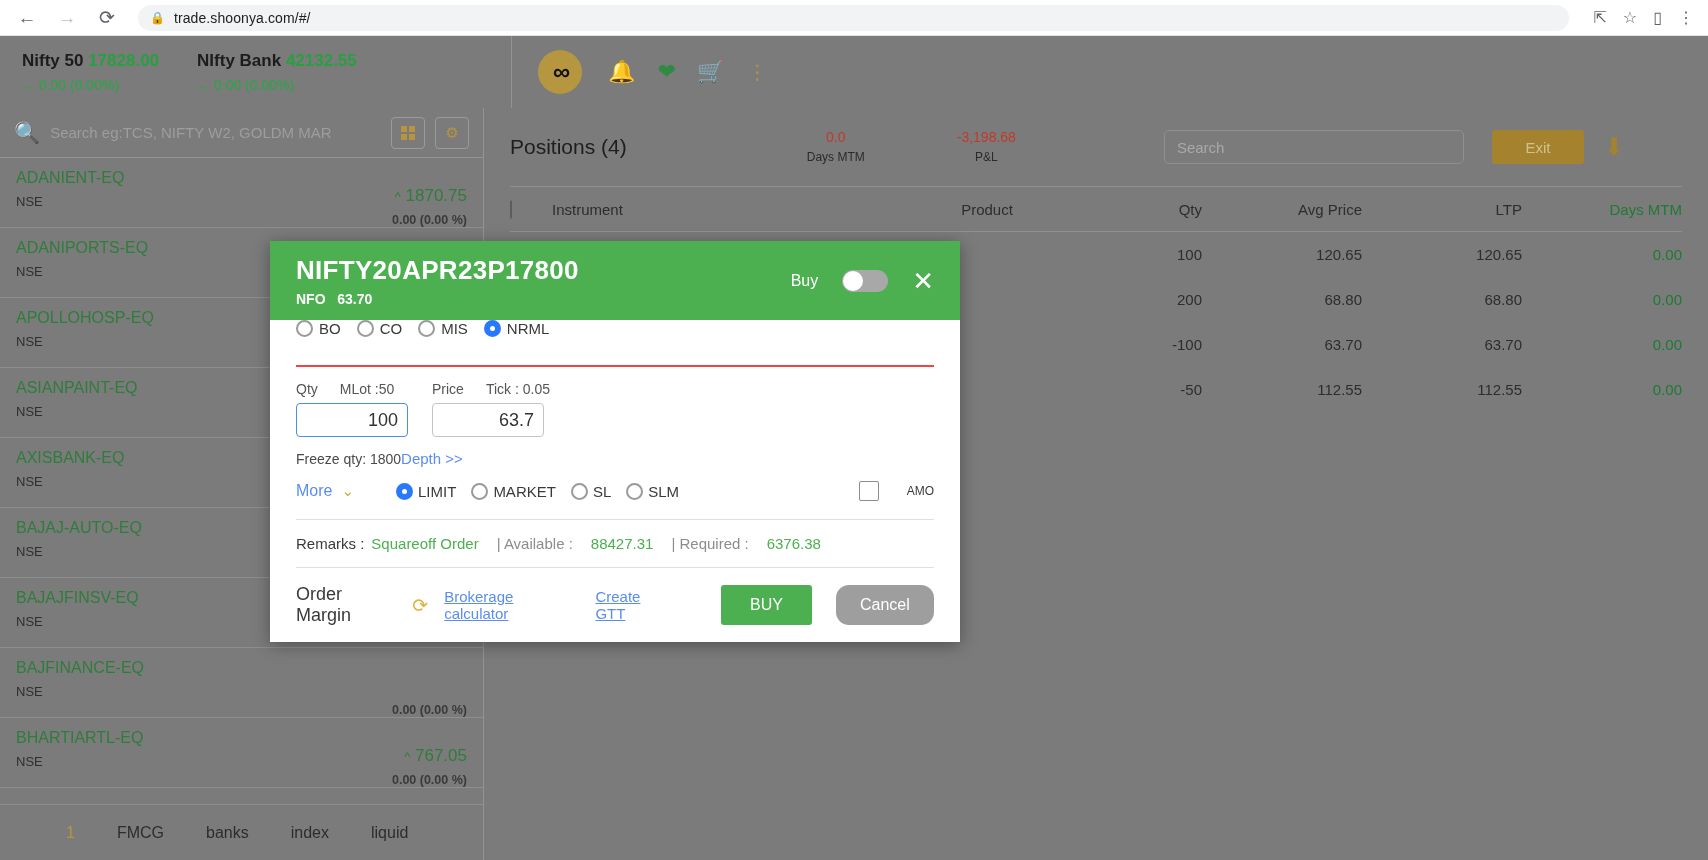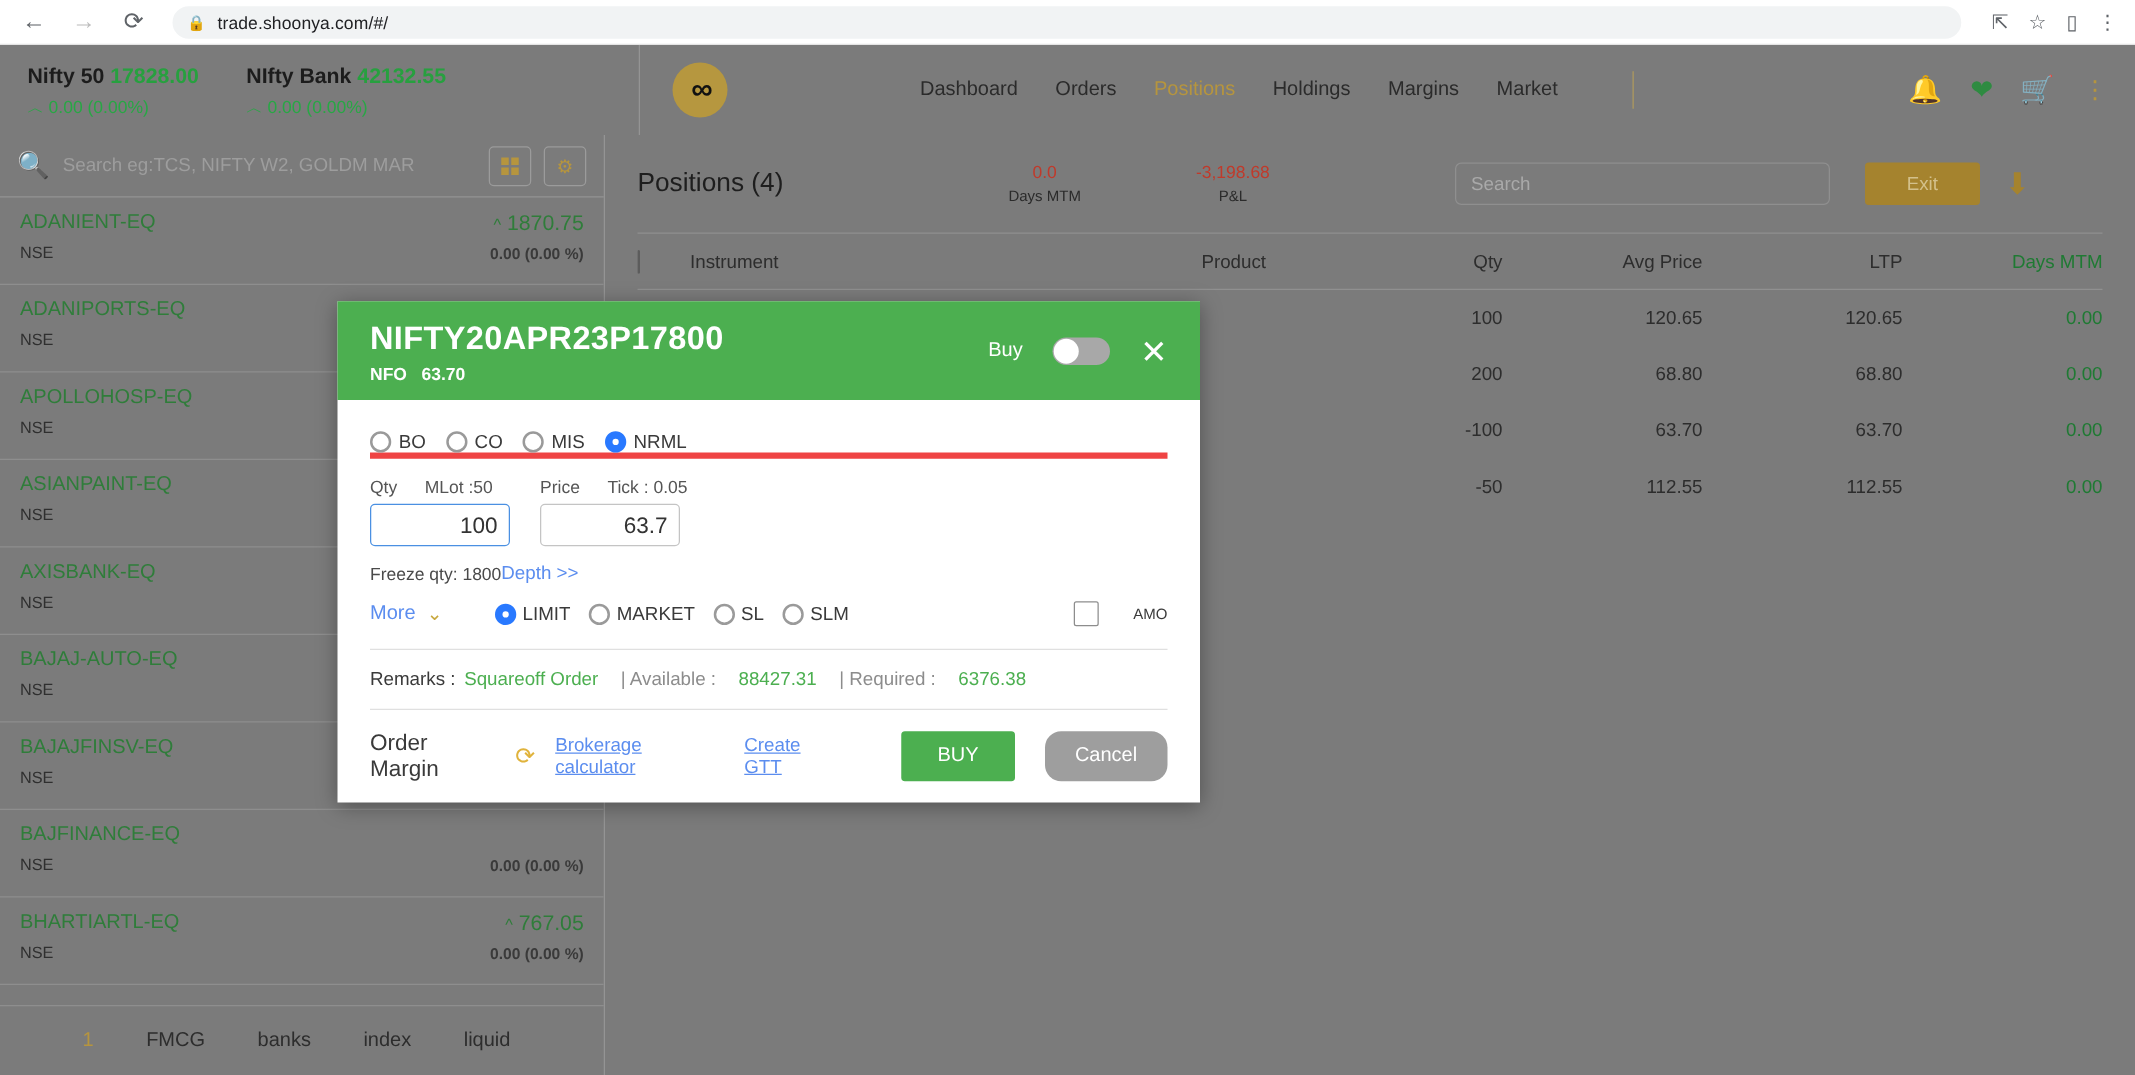--- a/index.html
+++ b/index.html
@@ -98,21 +98,21 @@
 
   .watchlist { flex: 1; overflow: hidden; }
   .wl-item {
     height: 70px; padding: 11px 16px 0 16px;
     border-bottom: 1px solid #8e8e8e;
     display: flex; justify-content: space-between;
   }
   .wl-left { display: flex; flex-direction: column; gap: 7px; }
   .wl-sym { font-size: 16px; color: #2f7d3a; }
   .wl-exch { font-size: 13px; color: #2f2f2f; }
-  .wl-right { text-align: right; display: flex; flex-direction: column; gap: 7px; }
+  .wl-right { text-align: right; display: flex; flex-direction: column; gap: 7px; justify-content: flex-end; }
   .wl-ltp { font-size: 17px; color: #2f7d3a; }
   .wl-ltp .caret { font-size: 13px; }
   .wl-chg { font-size: 12.5px; color: #3a3a3a; font-weight: bold; }
 
   .wl-tabs {
     height: 56px; display: flex; align-items: center; gap: 42px;
     padding-left: 66px; border-top: 1px solid #8e8e8e;
     font-size: 16px; color: #2d2d2d; position: relative;
   }
   .wl-tab.active { color: #b6953e; }
@@ -185,22 +185,22 @@
     position: relative;
   }
   .toggle::after {
     content: ""; position: absolute; left: 1px; top: 1px;
     width: 20px; height: 20px; background: #fff; border-radius: 50%;
   }
   .close-x { font-size: 26px; color: #ffffff; line-height: 1; }
 
   .modal-sec { padding: 0 26px; }
   .radio-row {
-    height: 47px; display: flex; align-items: flex-end; gap: 8px;
-    border-bottom: 5px solid #ef4444;
+    height: 47px; display: flex; align-items: flex-start; gap: 8px;
+    border-bottom: 2px solid #ef4444;
   }
   .radio-opt { display: flex; align-items: center; gap: 6px; margin-right: 8px; }
   .rb {
     width: 17px; height: 17px; border-radius: 50%;
     border: 2px solid #9a9a9a; background: #fff; flex: none;
   }
   .rb.sel { border-color: #2979ff; background: #2979ff; position: relative; }
   .rb.sel::after {
     content: ""; position: absolute; left: 4px; top: 4px;
     width: 5px; height: 5px; border-radius: 50%; background: #fff;
@@ -303,29 +303,20 @@
         <span class="caret">︿</span>
         <span>0.00 (0.00%)</span>
       </div>
     </div>
   </div>
 
   <div class="brand">
     <div class="brand-logo">∞</div>
   </div>
 
-  <div class="main-nav">
-    <span class="nav-item">Dashboard</span>
-    <span class="nav-item">Orders</span>
-    <span class="nav-item active">Positions</span>
-    <span class="nav-item">Holdings</span>
-    <span class="nav-item">Margins</span>
-    <span class="nav-item">Market</span>
-    <span class="nav-divider"></span>
-  </div>
 
   <div class="header-icons">
     <span class="hicon">🔔</span>
     <span class="hicon heart">❤</span>
     <span class="hicon">🛒</span>
     <span class="hicon dots">⋮</span>
   </div>
 </div>
 
 <div class="app-body">

